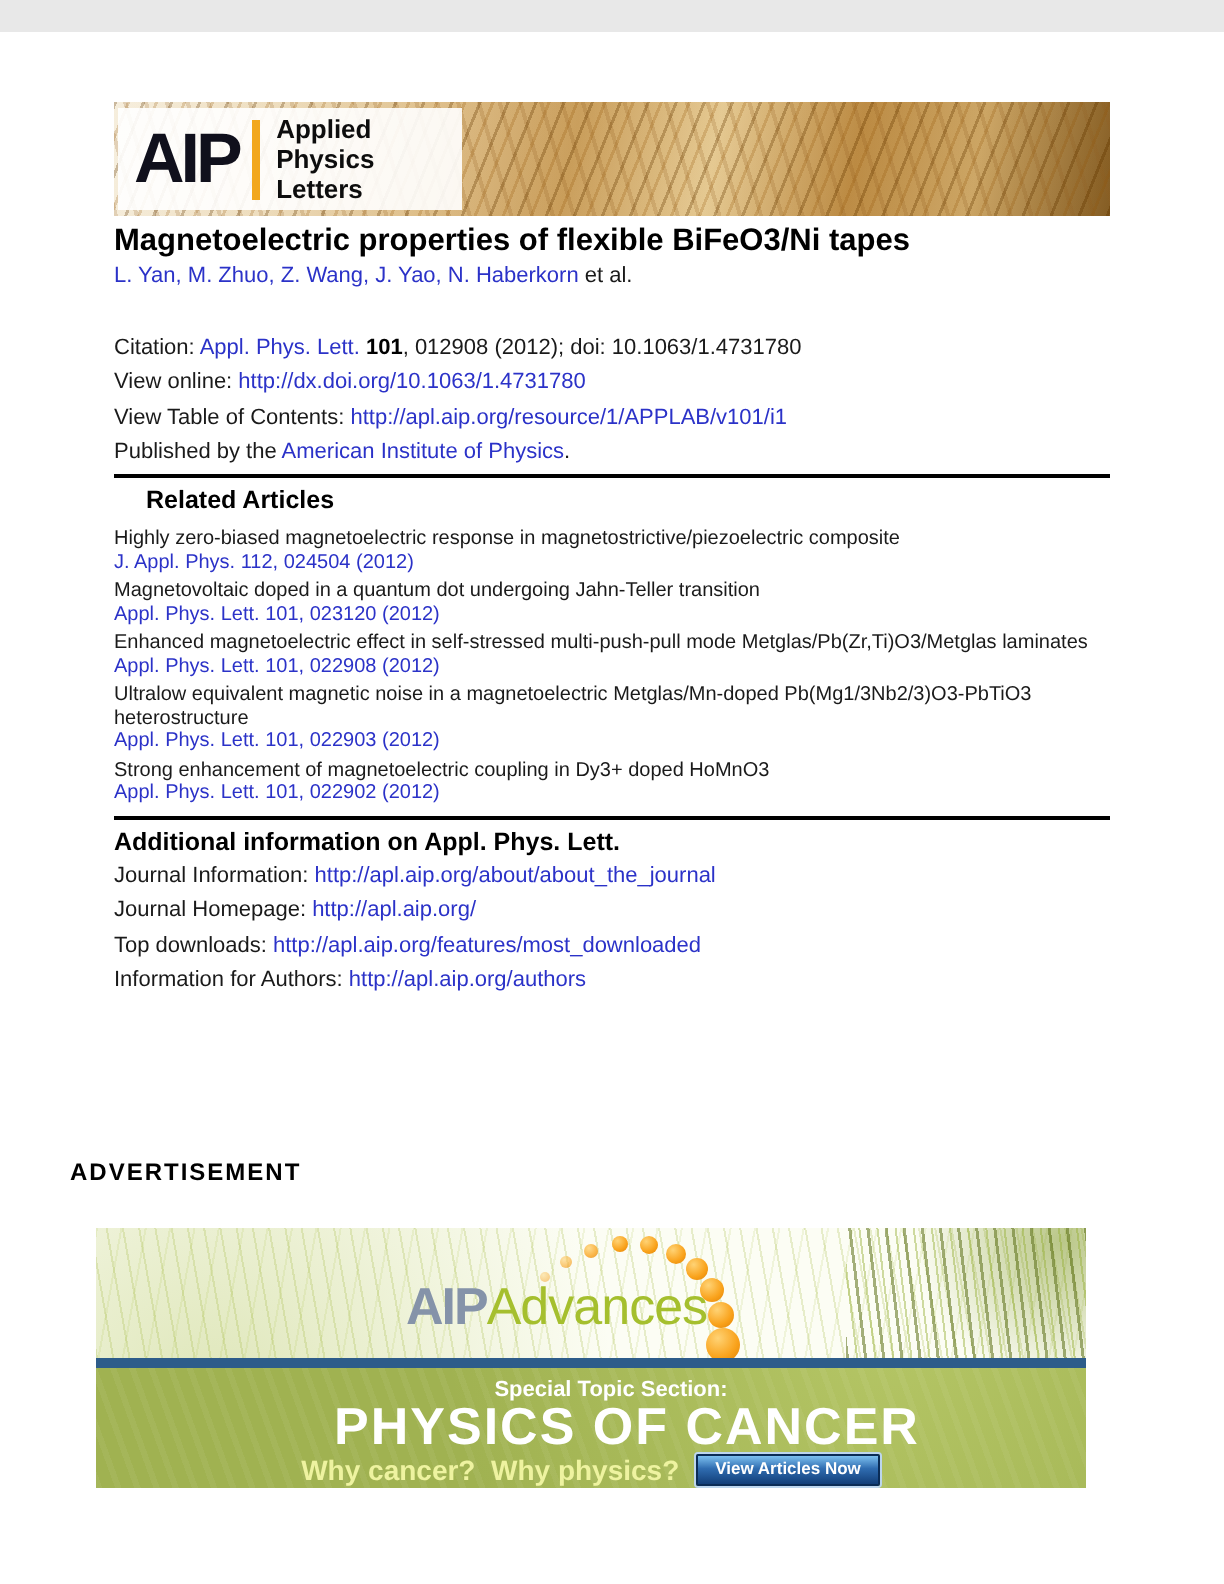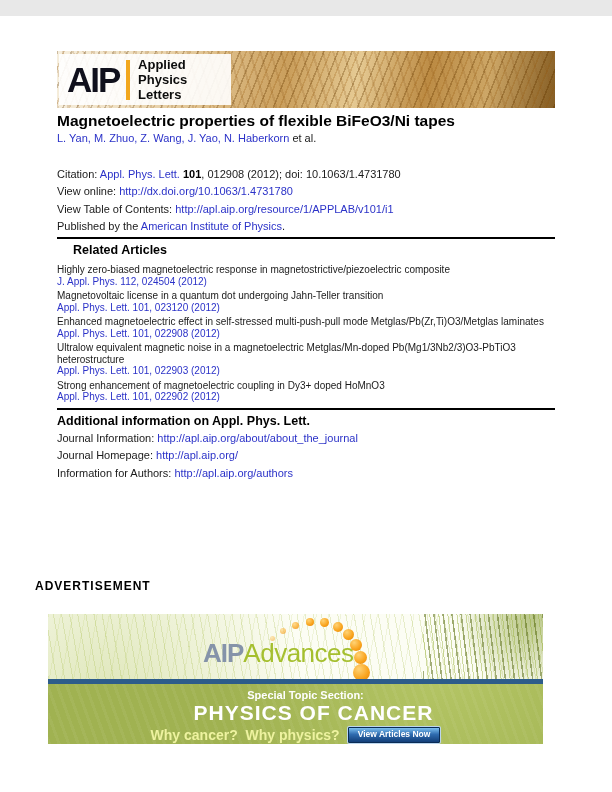--- a/index.html
+++ b/index.html
@@ -81,21 +81,21 @@
             background:radial-gradient(circle at 35% 30%, #ffd375, #f9a21b 60%, #e08005); }
   .ad-bluebar { width:100%; height:5px; background:#2d5c8a; }
   .ad-green {
     width:100%; height:60px; text-align:center; overflow:hidden;
     background:
       repeating-linear-gradient(70deg, rgba(255,255,255,0.05) 0 3px, rgba(0,0,0,0) 3px 9px),
       radial-gradient(circle at 80% -40%, rgba(220,235,140,0.35), rgba(0,0,0,0) 55%),
       #a0b251;
   }
   .ad-special { padding-top:5px; font-size:11px; font-weight:bold; color:#ffffff;padding-left:20px; }
-  .ad-headline { font-size:21px; font-weight:bold; color:#ffffff; letter-spacing:1px; line-height:24px;padding-left:36px; }
+  .ad-headline { font-size:26px; font-weight:bold; color:#ffffff; letter-spacing:1px; line-height:24px;padding-left:36px; }
   .ad-row { display:flex; justify-content:center; gap:8px; margin-top:2px; }
   .ad-tagline { font-size:14px; font-weight:bold; color:#eef3a0; white-space:pre; }
   .ad-button {
     display:inline-block; padding:1px 9px 2px; font-size:8.5px; font-weight:bold; color:#ffffff;
     background:linear-gradient(#7cc0f0 0%, #2f6cb0 45%, #123e78 100%);
     border:1px solid #0a2c56; box-shadow:0 0 0 1px #bcd6ee; border-radius:1px; cursor:pointer;
   }
 
   
   .footer { position:absolute; left:0; right:0; top:776px; text-align:center; font-size:6.5px; color:#9a9a9a; }
@@ -131,21 +131,21 @@
   <div class="rule rule1"></div>
   <h2 class="sec-heading rel-heading">Related Articles</h2>
   <div class="rel-list">
 
       <div class="rel-item">
         <div class="rel-title">Highly zero-biased magnetoelectric response in magnetostrictive/piezoelectric composite</div>
         <a class="rel-cite link">J. Appl. Phys. 112, 024504 (2012)</a>
       </div>
 
       <div class="rel-item">
-        <div class="rel-title">Magnetovoltaic license in a quantum dot undergoing Jahn-Teller transition</div>
+        <div class="rel-title">Magnetovoltaic doped in a quantum dot undergoing Jahn-Teller transition</div>
         <a class="rel-cite link">Appl. Phys. Lett. 101, 023120 (2012)</a>
       </div>
 
       <div class="rel-item">
         <div class="rel-title">Enhanced magnetoelectric effect in self-stressed multi-push-pull mode Metglas/Pb(Zr,Ti)O3/Metglas laminates</div>
         <a class="rel-cite link">Appl. Phys. Lett. 101, 022908 (2012)</a>
       </div>
 
       <div class="rel-item">
         <div class="rel-title">Ultralow equivalent magnetic noise in a magnetoelectric Metglas/Mn-doped Pb(Mg1/3Nb2/3)O3-PbTiO3 heterostructure</div>
@@ -163,20 +163,23 @@
   <div class="info-list">
 
       <div>
         <span>Journal Information: </span><a class="link">http://apl.aip.org/about/about_the_journal</a>
       </div>
 
       <div>
         <span>Journal Homepage: </span><a class="link">http://apl.aip.org/</a>
       </div>
 
+      <div>
+        <span>Top downloads: </span><a class="link">http://apl.aip.org/features/most_downloaded</a>
+      </div>
 
       <div>
         <span>Information for Authors: </span><a class="link">http://apl.aip.org/authors</a>
       </div>
     </div>
 
   <div class="ad-label">ADVERTISEMENT</div>
 
   <div class="ad-banner">
     <div class="ad-top">

